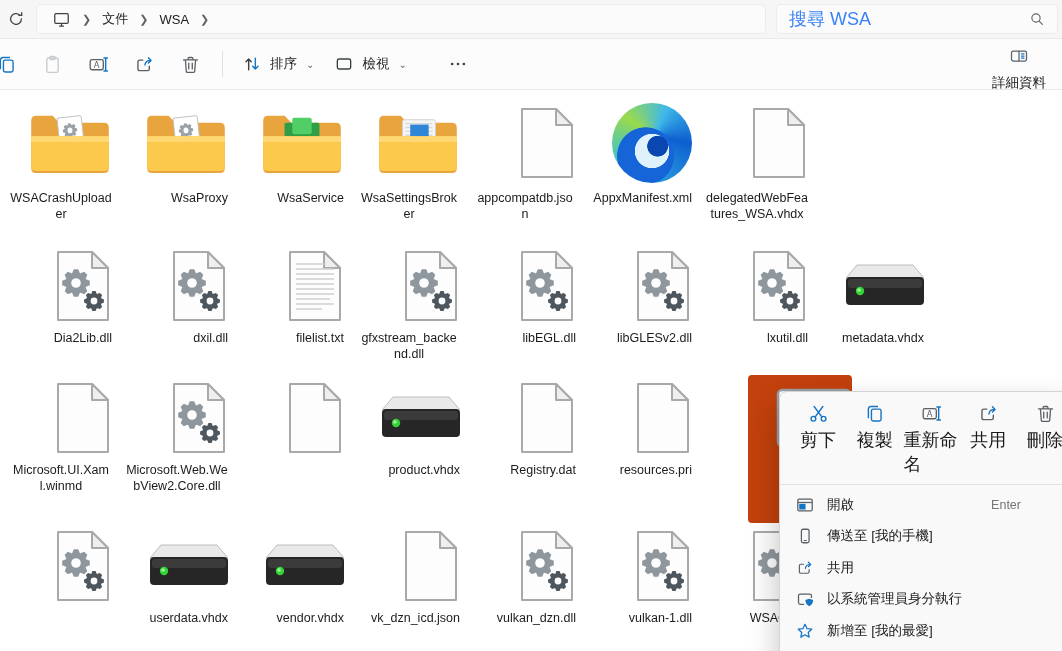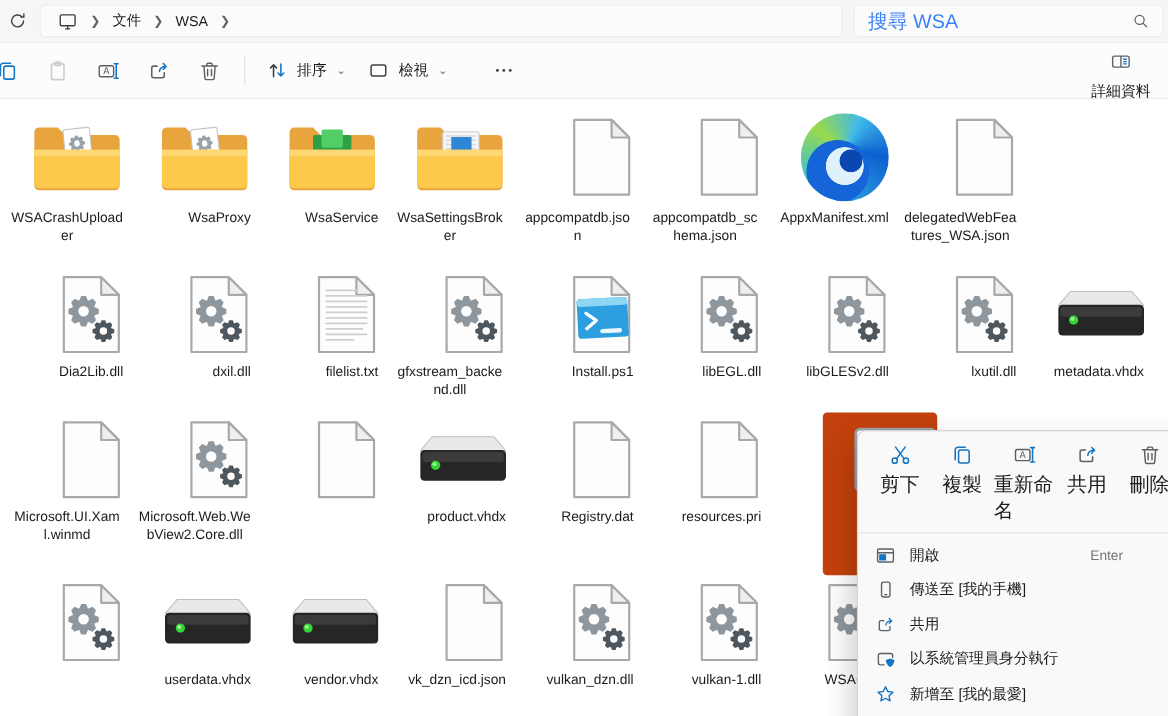--- a/index.html
+++ b/index.html
@@ -265,41 +265,32 @@
         <div class="icon-box">
           <svg width="58" height="72" viewBox="0 0 58 72">
     <path d="M4 2h34l16 16v52H4Z" fill="#fdfdfd" stroke="#a9a9a9" stroke-width="2" stroke-linejoin="round"></path>
     <path d="M38 2v16h16Z" fill="#efefef" stroke="#a9a9a9" stroke-width="2" stroke-linejoin="round"></path>
           </svg>
         </div>
         <div class="file-label">appcompatdb.json</div>
       </div>
       <div class="tile">
         <div class="icon-box">
-          <svg width="58" height="72" viewBox="0 0 58 72">
-    <path d="M4 2h34l16 16v52H4Z" fill="#fdfdfd" stroke="#a9a9a9" stroke-width="2" stroke-linejoin="round"></path>
-    <path d="M38 2v16h16Z" fill="#efefef" stroke="#a9a9a9" stroke-width="2" stroke-linejoin="round"></path>
-          </svg>
-        </div>
-        <div class="file-label">appcompatdb_schema.json</div>
-      </div>
-      <div class="tile">
-        <div class="icon-box">
           <div class="edge-icon"></div>
         </div>
         <div class="file-label">AppxManifest.xml</div>
       </div>
       <div class="tile">
         <div class="icon-box">
           <svg width="58" height="72" viewBox="0 0 58 72">
     <path d="M4 2h34l16 16v52H4Z" fill="#fdfdfd" stroke="#a9a9a9" stroke-width="2" stroke-linejoin="round"></path>
     <path d="M38 2v16h16Z" fill="#efefef" stroke="#a9a9a9" stroke-width="2" stroke-linejoin="round"></path>
           </svg>
         </div>
-        <div class="file-label">delegatedWebFeatures_WSA.json</div>
+        <div class="file-label">delegatedWebFeatures_WSA.vhdx</div>
       </div>
     </div>
     <div class="grid-row r2">
       <div class="tile">
         <div class="icon-box">
           <svg width="58" height="72" viewBox="0 0 58 72">
     <path d="M4 2h34l16 16v52H4Z" fill="#fdfdfd" stroke="#a9a9a9" stroke-width="2" stroke-linejoin="round"></path>
     <path d="M38 2v16h16Z" fill="#efefef" stroke="#a9a9a9" stroke-width="2" stroke-linejoin="round"></path>
             <path fill-rule="evenodd" fill="#8e979e" d="M35.8 30.8 L35.8 35.2 L31.5 37.0 L31.6 36.9 L33.3 41.2 L30.2 44.3 L25.9 42.6 L26.0 42.5 L24.2 46.8 L19.8 46.8 L18.0 42.5 L18.1 42.6 L13.8 44.3 L10.7 41.2 L12.4 36.9 L12.5 37.0 L8.2 35.2 L8.2 30.8 L12.5 29.0 L12.4 29.1 L10.7 24.8 L13.8 21.7 L18.1 23.4 L18.0 23.5 L19.8 19.2 L24.2 19.2 L26.0 23.5 L25.9 23.4 L30.2 21.7 L33.3 24.8 L31.6 29.1 L31.5 29.0 Z M26.8 33 A4.760000000000001 4.760000000000001 0 1 0 17.2 33 A4.760000000000001 4.760000000000001 0 1 0 26.8 33 Z"></path>
             <path fill-rule="evenodd" fill="#4e575e" d="M49.9 49.4 L49.9 52.6 L46.8 53.9 L46.9 53.8 L48.1 56.9 L45.9 59.1 L42.8 57.9 L42.9 57.8 L41.6 60.9 L38.4 60.9 L37.1 57.8 L37.2 57.9 L34.1 59.1 L31.9 56.9 L33.1 53.8 L33.2 53.9 L30.1 52.6 L30.1 49.4 L33.2 48.1 L33.1 48.2 L31.9 45.1 L34.1 42.9 L37.2 44.1 L37.1 44.2 L38.4 41.1 L41.6 41.1 L42.9 44.2 L42.8 44.1 L45.9 42.9 L48.1 45.1 L46.9 48.2 L46.8 48.1 Z M43.4 51 A3.4000000000000004 3.4000000000000004 0 1 0 36.6 51 A3.4000000000000004 3.4000000000000004 0 1 0 43.4 51 Z"></path>
@@ -333,35 +324,20 @@
       <div class="tile">
         <div class="icon-box">
           <svg width="58" height="72" viewBox="0 0 58 72">
     <path d="M4 2h34l16 16v52H4Z" fill="#fdfdfd" stroke="#a9a9a9" stroke-width="2" stroke-linejoin="round"></path>
     <path d="M38 2v16h16Z" fill="#efefef" stroke="#a9a9a9" stroke-width="2" stroke-linejoin="round"></path>
             <path fill-rule="evenodd" fill="#8e979e" d="M35.8 30.8 L35.8 35.2 L31.5 37.0 L31.6 36.9 L33.3 41.2 L30.2 44.3 L25.9 42.6 L26.0 42.5 L24.2 46.8 L19.8 46.8 L18.0 42.5 L18.1 42.6 L13.8 44.3 L10.7 41.2 L12.4 36.9 L12.5 37.0 L8.2 35.2 L8.2 30.8 L12.5 29.0 L12.4 29.1 L10.7 24.8 L13.8 21.7 L18.1 23.4 L18.0 23.5 L19.8 19.2 L24.2 19.2 L26.0 23.5 L25.9 23.4 L30.2 21.7 L33.3 24.8 L31.6 29.1 L31.5 29.0 Z M26.8 33 A4.760000000000001 4.760000000000001 0 1 0 17.2 33 A4.760000000000001 4.760000000000001 0 1 0 26.8 33 Z"></path>
             <path fill-rule="evenodd" fill="#4e575e" d="M49.9 49.4 L49.9 52.6 L46.8 53.9 L46.9 53.8 L48.1 56.9 L45.9 59.1 L42.8 57.9 L42.9 57.8 L41.6 60.9 L38.4 60.9 L37.1 57.8 L37.2 57.9 L34.1 59.1 L31.9 56.9 L33.1 53.8 L33.2 53.9 L30.1 52.6 L30.1 49.4 L33.2 48.1 L33.1 48.2 L31.9 45.1 L34.1 42.9 L37.2 44.1 L37.1 44.2 L38.4 41.1 L41.6 41.1 L42.9 44.2 L42.8 44.1 L45.9 42.9 L48.1 45.1 L46.9 48.2 L46.8 48.1 Z M43.4 51 A3.4000000000000004 3.4000000000000004 0 1 0 36.6 51 A3.4000000000000004 3.4000000000000004 0 1 0 43.4 51 Z"></path>
           </svg>
         </div>
         <div class="file-label">gfxstream_backend.dll</div>
-      </div>
-      <div class="tile">
-        <div class="icon-box">
-          <svg width="58" height="72" viewBox="0 0 58 72">
-    <path d="M4 2h34l16 16v52H4Z" fill="#fdfdfd" stroke="#a9a9a9" stroke-width="2" stroke-linejoin="round"></path>
-    <path d="M38 2v16h16Z" fill="#efefef" stroke="#a9a9a9" stroke-width="2" stroke-linejoin="round"></path>
-            <g transform="rotate(-3 30 40)">
-              <rect x="7" y="21" width="46" height="36" rx="3" fill="#2b9fe0"></rect>
-              <rect x="7" y="21" width="46" height="7" rx="3" fill="#8ed6f4"></rect>
-              <path d="M15 34l9 7-9 7" fill="none" stroke="#fff" stroke-width="3" stroke-linecap="round" stroke-linejoin="round"></path>
-              <rect x="27" y="49" width="20" height="4" rx="2" fill="#e8f6fd"></rect>
-            </g>
-          </svg>
-        </div>
-        <div class="file-label">Install.ps1</div>
       </div>
       <div class="tile">
         <div class="icon-box">
           <svg width="58" height="72" viewBox="0 0 58 72">
     <path d="M4 2h34l16 16v52H4Z" fill="#fdfdfd" stroke="#a9a9a9" stroke-width="2" stroke-linejoin="round"></path>
     <path d="M38 2v16h16Z" fill="#efefef" stroke="#a9a9a9" stroke-width="2" stroke-linejoin="round"></path>
             <path fill-rule="evenodd" fill="#8e979e" d="M35.8 30.8 L35.8 35.2 L31.5 37.0 L31.6 36.9 L33.3 41.2 L30.2 44.3 L25.9 42.6 L26.0 42.5 L24.2 46.8 L19.8 46.8 L18.0 42.5 L18.1 42.6 L13.8 44.3 L10.7 41.2 L12.4 36.9 L12.5 37.0 L8.2 35.2 L8.2 30.8 L12.5 29.0 L12.4 29.1 L10.7 24.8 L13.8 21.7 L18.1 23.4 L18.0 23.5 L19.8 19.2 L24.2 19.2 L26.0 23.5 L25.9 23.4 L30.2 21.7 L33.3 24.8 L31.6 29.1 L31.5 29.0 Z M26.8 33 A4.760000000000001 4.760000000000001 0 1 0 17.2 33 A4.760000000000001 4.760000000000001 0 1 0 26.8 33 Z"></path>
             <path fill-rule="evenodd" fill="#4e575e" d="M49.9 49.4 L49.9 52.6 L46.8 53.9 L46.9 53.8 L48.1 56.9 L45.9 59.1 L42.8 57.9 L42.9 57.8 L41.6 60.9 L38.4 60.9 L37.1 57.8 L37.2 57.9 L34.1 59.1 L31.9 56.9 L33.1 53.8 L33.2 53.9 L30.1 52.6 L30.1 49.4 L33.2 48.1 L33.1 48.2 L31.9 45.1 L34.1 42.9 L37.2 44.1 L37.1 44.2 L38.4 41.1 L41.6 41.1 L42.9 44.2 L42.8 44.1 L45.9 42.9 L48.1 45.1 L46.9 48.2 L46.8 48.1 Z M43.4 51 A3.4000000000000004 3.4000000000000004 0 1 0 36.6 51 A3.4000000000000004 3.4000000000000004 0 1 0 43.4 51 Z"></path>
           </svg>
         </div>

